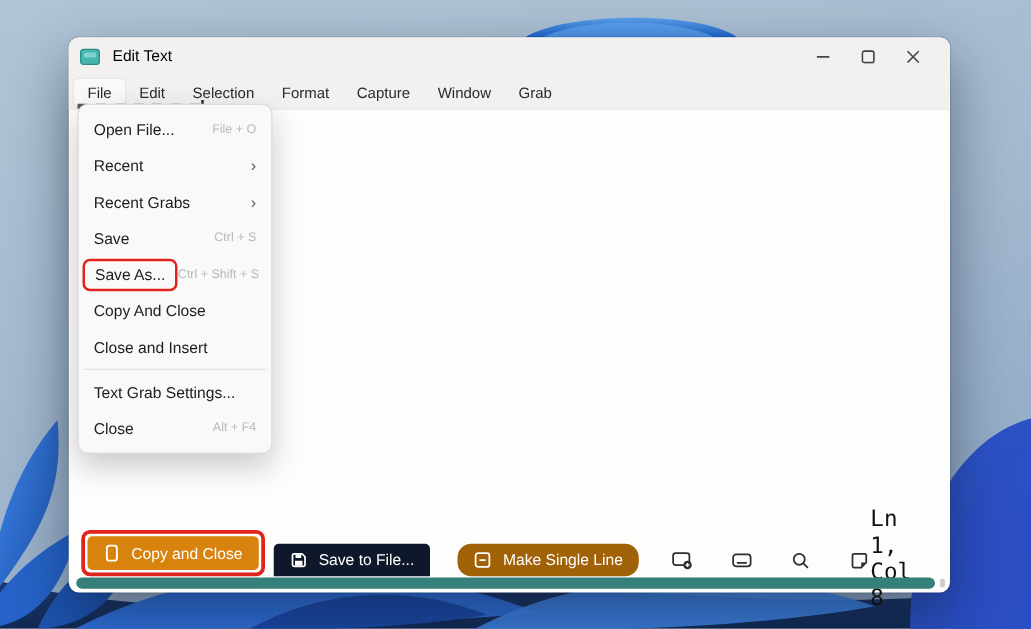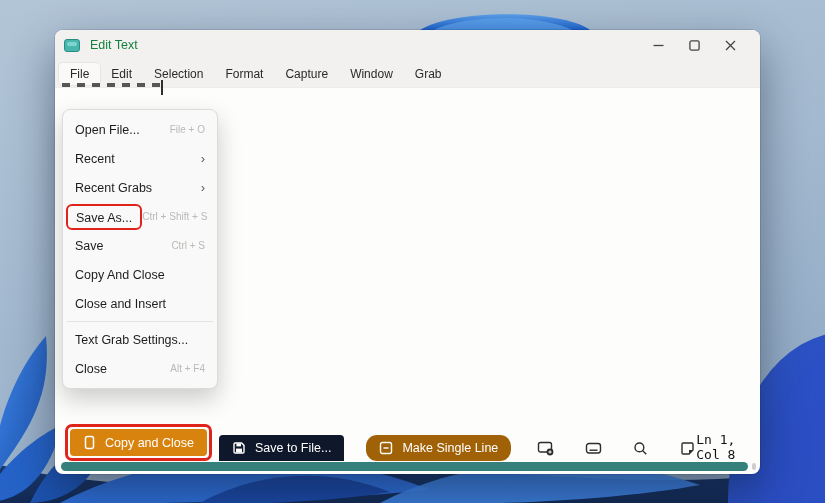--- a/index.html
+++ b/index.html
@@ -12,58 +12,58 @@
   
   .win {
     position:absolute; left:55px; top:30px; width:705px; height:444px;
     background:#fdfdfc; border-radius:8px;
     box-shadow:0 18px 45px rgba(10,20,40,.45), 0 0 0 1px rgba(0,0,0,.10);
   }
   .win-chrome { height:58px; background:#f2f1ef; border-radius:8px 8px 0 0; border-bottom:1px solid #ececea; }
   .titlebar { height:30px; display:flex; align-items:center; padding-left:9px; }
   .app-icon { width:16px; height:13px; background:#49b6ae; border:1px solid #2a8d85; border-radius:3px; position:relative; }
   .app-icon::after { content:""; position:absolute; left:2px; top:2px; right:2px; height:4px; background:#7fd4ce; border-radius:2px; }
-  .title-text { font-size:12.5px; color:#15803d; margin-left:10px; }
+  .title-text { font-size:12.5px; color:#000000; margin-left:10px; }
   .win-controls { margin-left:auto; display:flex; align-items:center; height:100%; padding-right:12px; }
   .ctrl { width:36px; height:26px; display:flex; align-items:center; justify-content:center; color:#444; }
   .ctrl svg { display:block; }
 
   .menubar { height:27px; display:flex; align-items:center; padding-left:4px; }
   .menu-item { font-size:12px; color:#2a2a2a; padding:4px 11px; border-radius:4px; }
   .menu-item.active { background:#faf9f8; box-shadow:0 0 0 1px #e7e5e3; }
 
   
   .text-remnant { position:absolute; left:7px; top:53px; width:99px; height:4px;
     background:repeating-linear-gradient(90deg,#3b3b3b 0 8px, transparent 8px 15px); opacity:.85; }
   .text-caret { position:absolute; left:106px; top:50px; width:2px; height:15px; background:#2f2f2f; }
 
   
   .dropdown {
-    position:absolute; left:7px; top:79px; width:156px;
+    position:absolute; left:7px; top:53px; width:156px;
     background:#f9f9f9; border:1px solid #dddbd9; border-radius:8px;
     box-shadow:0 10px 24px rgba(0,0,0,.20); padding:5px 0; z-index:5;
   }
   .dd-item { height:29px; display:flex; align-items:center; justify-content:space-between; padding:0 12px; }
   .dd-label { font-size:12.5px; color:#1d1d1d; white-space:nowrap; }
   .dd-right.shortcut { font-size:10px; color:#bbb8b5; white-space:nowrap; }
   .dd-right.submenu { font-size:13px; color:#5a5a5a; }
   .dd-sep { height:1px; background:#e5e3e1; margin:3px 4px; }
   .annot-inline { display:inline-block; border:2.5px solid #e0241c; border-radius:6px; padding:2px 8px; margin-left:-9px; }
 
   
   .toolbar { position:absolute; left:10px; right:10px; bottom:13px; height:28px; display:flex; align-items:flex-end; }
   .tb-btn { height:26px; display:flex; align-items:center; gap:9px; color:#fff; font-size:12.5px;
     padding:0 13px; border:none; border-radius:4px 4px 0 0; white-space:nowrap; }
   .btn-copy { background:#d9830f; border-radius:4px; height:27px; }
   .annot-wrap { border:3px solid #e0241c; border-radius:7px; padding:2px; margin-right:7px; }
   .btn-save { background:#0f172a; margin-right:22px; }
   .btn-single { background:#a16207;border-radius:11px; }
   .tb-icons { display:flex; align-items:center; gap:29px; margin-left:26px; height:26px; color:#2d2d2d; }
   .tb-icon { display:flex; align-items:center; justify-content:center; width:18px; height:18px; }
-  .cursor-pos { margin-left:auto; align-self:center; font-family:"DejaVu Sans Mono", monospace; font-size:13px; color:#111; padding-right:2px; }
+  .cursor-pos { margin-left:auto; align-self:center; font-family:"DejaVu Sans Mono", monospace; font-size:18px; color:#111; padding-right:2px; }
 
   .hscrollbar { position:absolute; left:6px; bottom:3px; width:687px; height:9px; background:#35807a; border-radius:5px; }
   .hscroll-tick { position:absolute; right:4px; bottom:4px; width:4px; height:7px; background:#cfcecc; border-radius:2px; }
 </style>
 </head>
 <body>
 
 <div class="stage">
 
   <svg class="wallpaper" viewBox="0 0 825 503" preserveAspectRatio="none">
@@ -154,28 +154,28 @@
       </div>
       <div class="dd-item">
         <span class="dd-label">Recent</span>
         <span class="dd-right submenu">›</span>
       </div>
       <div class="dd-item">
         <span class="dd-label">Recent Grabs</span>
         <span class="dd-right submenu">›</span>
       </div>
       <div class="dd-item">
+        <span class="dd-label">Save</span>
+        <span class="dd-right shortcut">Ctrl + S</span>
+      </div>
+      <div class="dd-item">
         <span class="annot-inline">
           <span class="dd-label">Save As...</span>
         </span>
         <span class="dd-right shortcut">Ctrl + Shift + S</span>
-      </div>
-      <div class="dd-item">
-        <span class="dd-label">Save</span>
-        <span class="dd-right shortcut">Ctrl + S</span>
       </div>
       <div class="dd-item">
         <span class="dd-label">Copy And Close</span>
       </div>
       <div class="dd-item">
         <span class="dd-label">Close and Insert</span>
       </div>
       <div class="dd-sep"></div>
       <div class="dd-item">
         <span class="dd-label">Text Grab Settings...</span>

